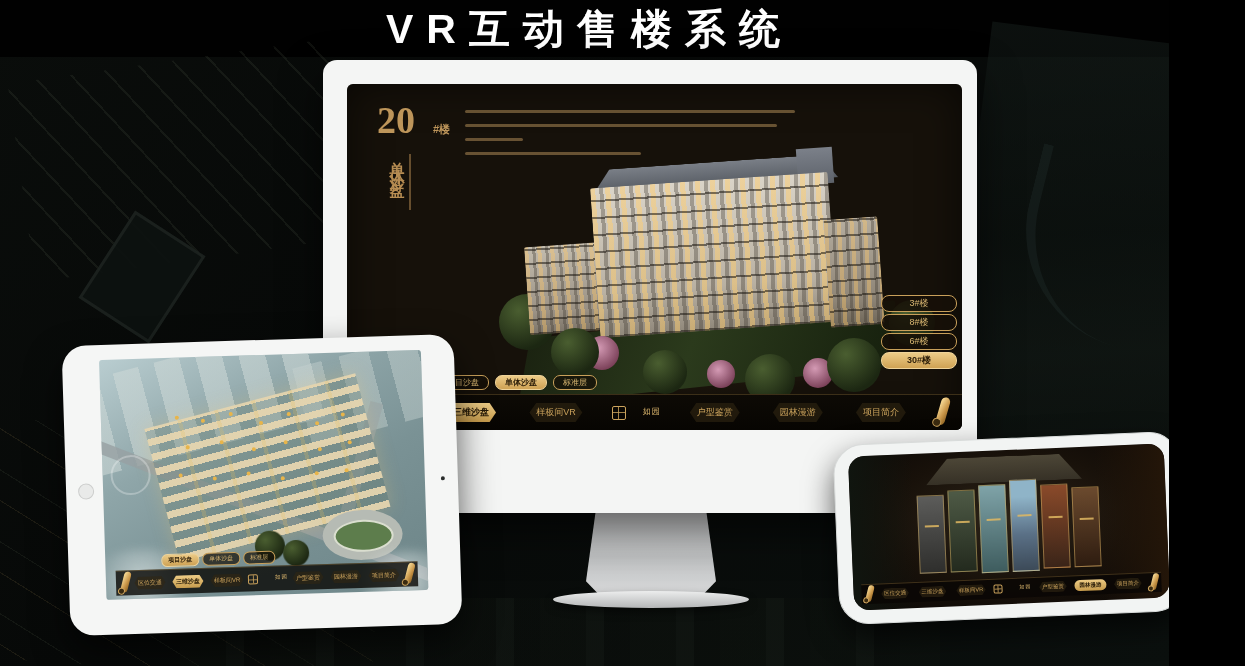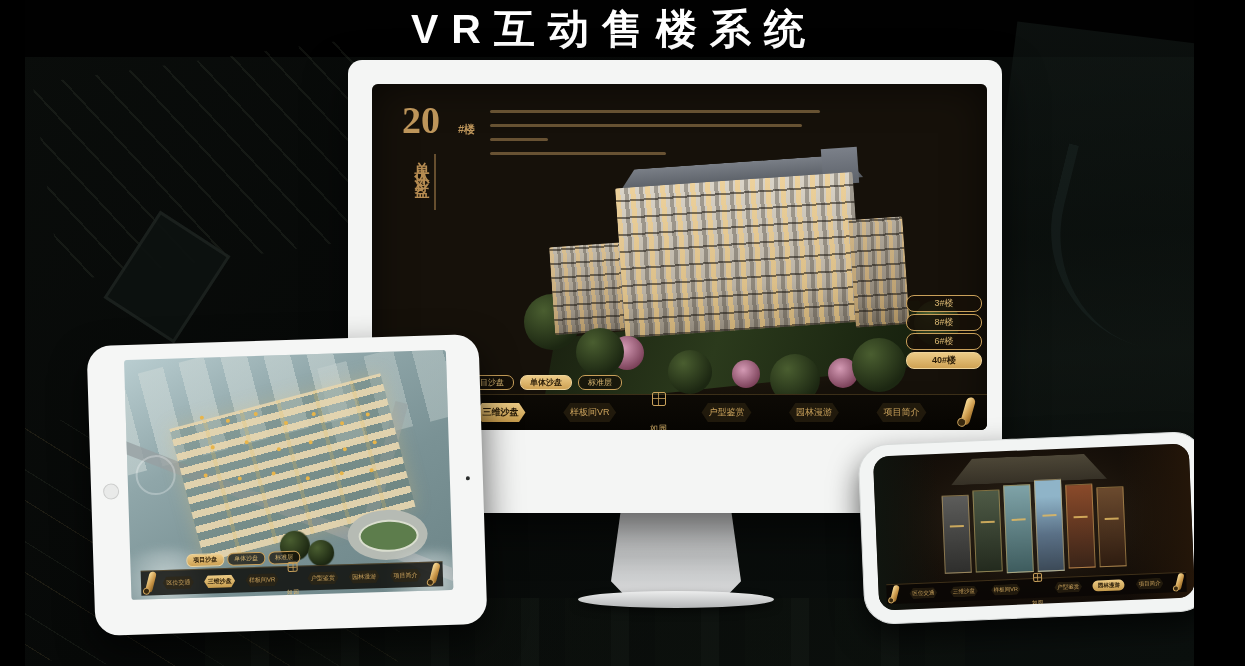--- a/index.html
+++ b/index.html
@@ -1,18 +1,18 @@
 <!DOCTYPE html>
 <html><head>
 <meta charset="utf-8">
 <style>
   html,body{margin:0;padding:0;background:#000;}
   #stage{position:relative;width:1169px;height:666px;overflow:hidden;
     background:linear-gradient(135deg,#0a0d0b 0%,#070908 40%,#0b100e 100%);
-    font-family:"Liberation Sans",sans-serif;margin-left:25px;}
+    font-family:"Liberation Sans",sans-serif;}
   .abs{position:absolute;}
 
   
   .top-band{left:0;top:0;width:100%;height:57px;background:#010101;}
   .bg-roads-tl{left:20px;top:60px;width:330px;height:200px;opacity:.10;
     background:repeating-linear-gradient(55deg,transparent 0 26px,#8a9a7c 26px 28px);
     transform:rotate(-8deg);}
   .bg-roads-bl{left:-40px;top:430px;width:420px;height:240px;opacity:.12;
     background:repeating-linear-gradient(28deg,transparent 0 34px,#b99c5e 34px 35px,transparent 35px 60px,#6c7a5e 60px 61px);
     transform:rotate(4deg);}
@@ -89,21 +89,21 @@
     border:1px solid #c9a05a;color:#d8b671;background:rgba(22,15,7,.7);cursor:pointer;}
   .pill-tab.active{background:linear-gradient(#eccb87,#cfa254);color:#2a1c08;border-color:#eed39a;font-weight:bold;}
 
   .nav-bar{display:flex;align-items:center;background:linear-gradient(#0d0a05,#070502);
     border-top:1px solid rgba(185,145,75,.3);}
   .m-nav{left:0px;top:310px;width:615px;height:36px;justify-content:space-between;padding:0 12px;box-sizing:border-box;}
   .nav-item{padding:3px 11px;font-size:9px;color:#caa25c;white-space:nowrap;cursor:pointer;
     background:rgba(48,38,18,.6);
     clip-path:polygon(7% 50%,18% 0,82% 0,93% 50%,82% 100%,18% 100%);}
   .nav-item.active{background:linear-gradient(#eccb85,#c59a4b);color:#241806;font-weight:bold;}
-  .nav-logo{display:flex;flex-direction:column;align-items:center;gap:17px;}
+  .nav-logo{display:flex;flex-direction:row;gap:17px;}
   .logo-seal{width:12px;height:12px;border:1px solid #caa25c;border-radius:2px;
     background:
       linear-gradient(rgba(202,162,92,.8),rgba(202,162,92,.8)) 50% 0/1px 100% no-repeat,
       linear-gradient(rgba(202,162,92,.8),rgba(202,162,92,.8)) 0 50%/100% 1px no-repeat;}
   .logo-text{font-size:8px;color:#d9b46c;letter-spacing:1px;white-space:nowrap;}
   .scroll-ico{position:relative;width:15px;height:32px;transform:rotate(16deg);flex:none;cursor:pointer;}
   .scroll-bar{position:absolute;left:3px;top:0;width:9px;height:28px;border-radius:5px;
     background:linear-gradient(105deg,#f2d28c 15%,#c89548 60%,#8a5f1f);}
   .scroll-cap{position:absolute;left:0px;top:22px;width:7px;height:7px;border-radius:50%;
     background:#3a2a10;border:1px solid #caa25c;}
@@ -219,21 +219,21 @@
         <div class="abs tree p" style="left:210px;top:212px;width:28px;height:28px;"></div>
         <div class="abs tree g" style="left:248px;top:206px;width:50px;height:50px;"></div>
         <div class="abs tree p" style="left:306px;top:210px;width:30px;height:30px;"></div>
         <div class="abs tree g" style="left:330px;top:190px;width:54px;height:54px;"></div>
         <div class="abs tree g" style="left:392px;top:152px;width:46px;height:46px;"></div>
       </div>
 
       <div class="abs floor-btn" style="left:534px;top:211px;">3#楼</div>
       <div class="abs floor-btn" style="left:534px;top:230px;">8#楼</div>
       <div class="abs floor-btn" style="left:534px;top:249px;">6#楼</div>
-      <div class="abs floor-btn active" style="left:534px;top:268px;">40#楼</div>
+      <div class="abs floor-btn active" style="left:534px;top:268px;">30#楼</div>
 
       <div class="abs" style="left:90px;top:291px;display:flex;gap:6px;">
         <span class="pill-tab">项目沙盘</span>
         <span class="pill-tab active">单体沙盘</span>
         <span class="pill-tab">标准层</span>
       </div>
 
       <div class="abs nav-bar m-nav">
         <span class="nav-item">区位交通</span>
         <span class="nav-item active">三维沙盘</span>

